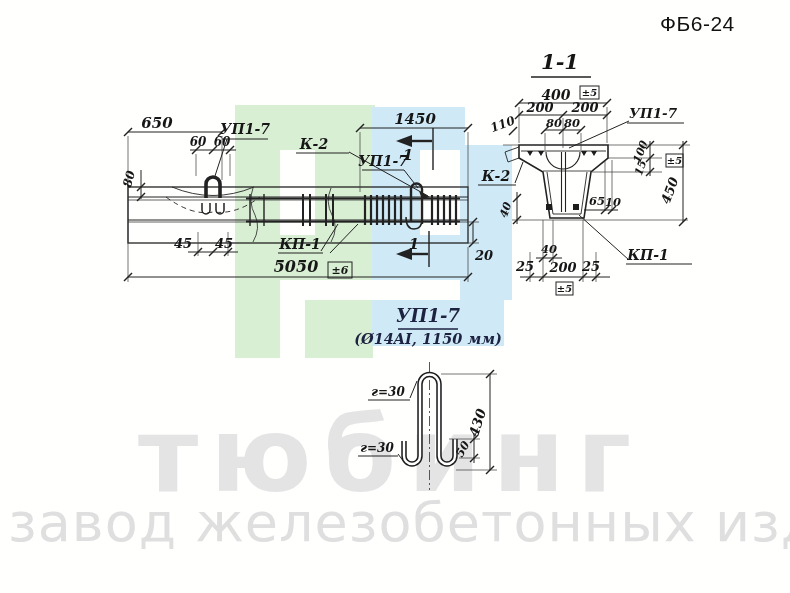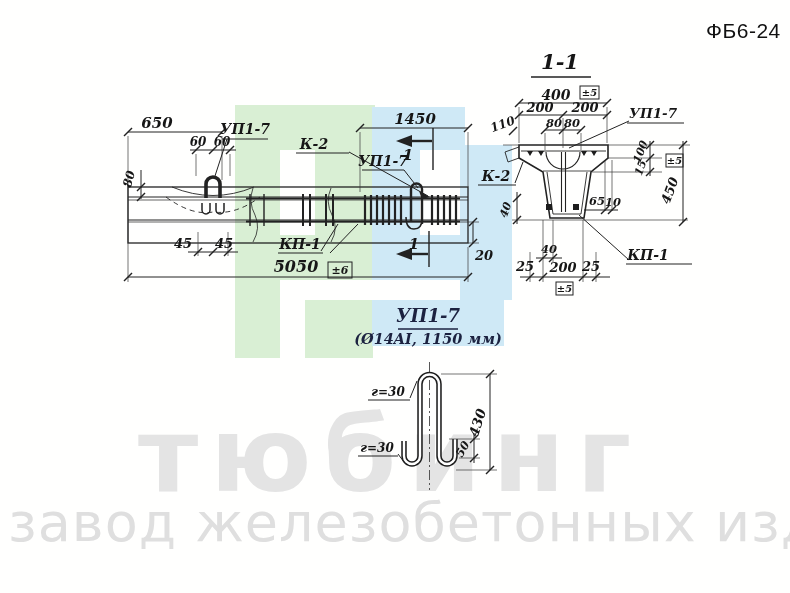--- a/index.html
+++ b/index.html
@@ -3,22 +3,22 @@
 <meta charset="utf-8">
 <style>
   html,body{margin:0;padding:0;background:#ffffff;}
   #stage{position:relative;width:790px;height:593px;background:#fffffe;overflow:hidden;
          font-family:"DejaVu Serif",serif;}
   .wm-rect{position:absolute;}
   #wm-brand{position:absolute;left:138px;top:403px;font-family:"DejaVu Sans",sans-serif;
             font-weight:bold;font-size:104px;letter-spacing:12px;color:#e4e4e4;line-height:1;}
   #wm-sub{position:absolute;left:8px;top:496px;font-family:"DejaVu Sans",sans-serif;
           font-size:54px;color:#dfdfdf;line-height:1;letter-spacing:1px;white-space:nowrap;}
-  #doc-code{position:absolute;left:660px;top:19px;font-family:"Liberation Sans",sans-serif;
-            font-size:21px;color:#111;letter-spacing:0.5px;margin-left:46px;}
+  #doc-code{position:absolute;left:660px;top:12px;font-family:"Liberation Sans",sans-serif;
+            font-size:21px;color:#111;letter-spacing:0.5px;}
   svg{position:absolute;left:0;top:0;}
   svg text{fill:#161616;font-family:"DejaVu Serif",serif;font-style:italic;font-weight:bold;}
   .typed{font-style:italic;fill:#1c2240;}
   .ln{stroke:#222;fill:none;}
   .thin{stroke:#3a3a3a;stroke-width:0.7;fill:none;}
   .dim{stroke:#222;stroke-width:1;fill:none;}
   .tk{stroke:#222;stroke-width:1.4;}
   .tol{stroke:#222;stroke-width:1;fill:none;}
 </style>
 </head>

